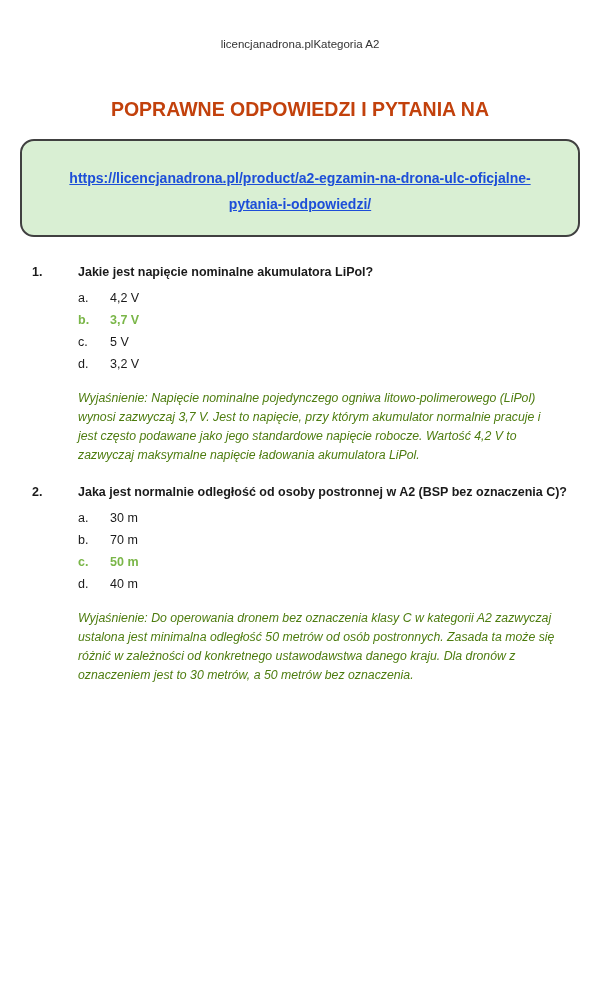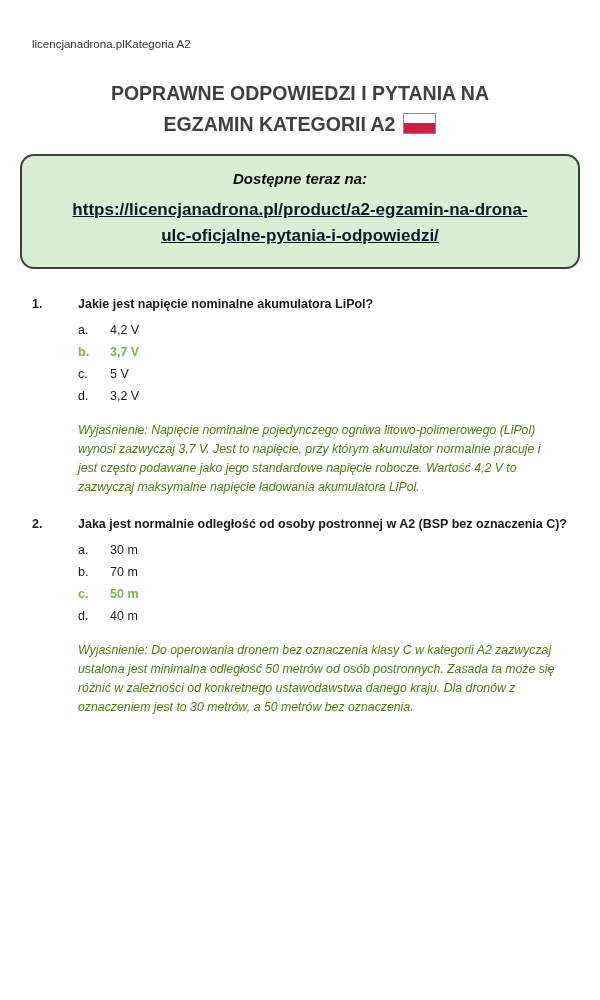--- a/index.html
+++ b/index.html
@@ -8,32 +8,32 @@
     height: 1000px;
     font-family: "Liberation Sans", sans-serif;
     color: #1a1a1a;
     overflow: hidden;
   }
   .page { padding: 38px 32px 0 32px; }
 
   
   .doc-header {
     display: flex;
-    justify-content: flex-start;
+    justify-content: center;
     font-size: 11.5px;
     color: #333333;
   }
 
   
   .doc-title {
-    margin-top: 28px;
+    margin-top: 44px;
     text-align: center;
     font-size: 19.5px;
     font-weight: bold;
-    color: #404040;
+    color: #c2410c;
     line-height: 31px;
   }
   .flag {
     display: inline-block;
     width: 33px;
     height: 21px;
     margin-left: 8px;
     vertical-align: -3px;
     border: 1px solid #8a8a8a;
     background: linear-gradient(to bottom, #ffffff 0 50%, #d01c3f 50% 100%);
@@ -75,23 +75,23 @@
     font-style: italic;
     font-weight: bold;
     font-size: 15px;
     color: #0d0d0d;
   }
   .promo-link {
     display: block;
     margin: 10px auto 0 auto;
     max-width: 468px;
     font-weight: bold;
-    font-size: 17px;
+    font-size: 14px;
     line-height: 26px;
-    color: #0f172a;
+    color: #1d4ed8;
     text-decoration: underline;
     word-wrap: break-word;
   }
 
   
   .questions { margin-top: 26px; }
   .question { margin-top: 18px; }
   .q-head {
     display: grid;
     grid-template-columns: 46px 1fr;
@@ -122,29 +122,25 @@
 
 <div class="page">
 
   <div class="doc-header">
     <span>licencjanadrona.pl</span>
     <span>Kategoria A2</span>
   </div>
 
   <div class="doc-title">
     <div>POPRAWNE ODPOWIEDZI I PYTANIA NA</div>
-    <div>
-      <span>EGZAMIN KATEGORII A2</span><span class="flag"></span>
-    </div>
   </div>
 
 
 
   <div class="promo">
-    <div class="promo-heading">Dostępne teraz na:</div>
     <a class="promo-link" href="#" title="https://licencjanadrona.pl/product/a2-egzamin-na-drona-ulc-oficjalne-pytania-i-odpowiedzi/">https://licencjanadrona.pl/product/a2-egzamin-na-drona-ulc-oficjalne-pytania-i-odpowiedzi/</a>
   </div>
 
   <div class="questions">
 
     <div class="question">
       <div class="q-head">
         <span>1.</span>
         <span class="q-text">Jakie jest napięcie nominalne akumulatora LiPol?</span>
       </div>

